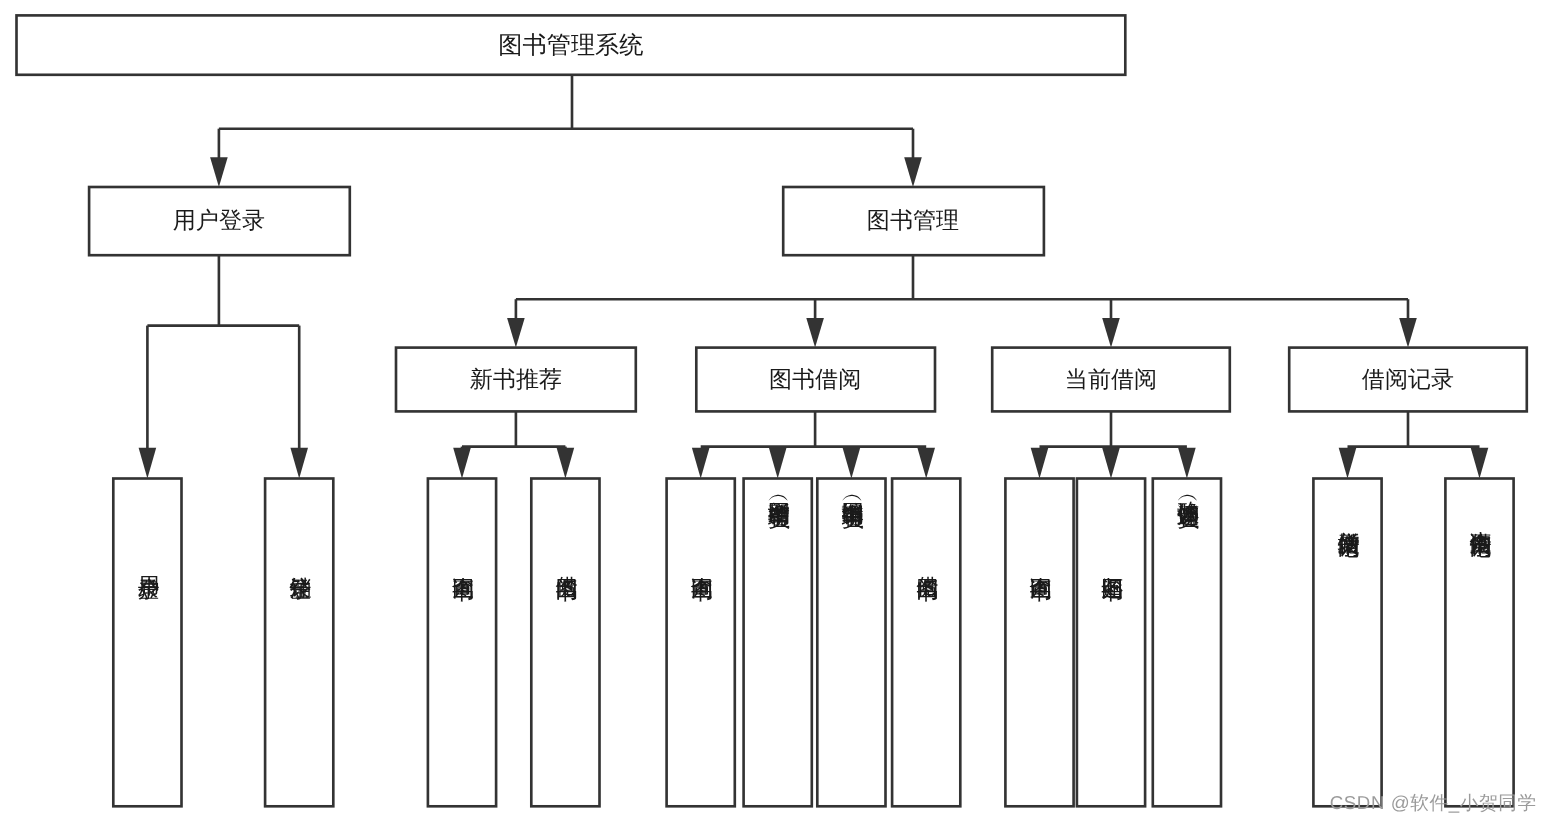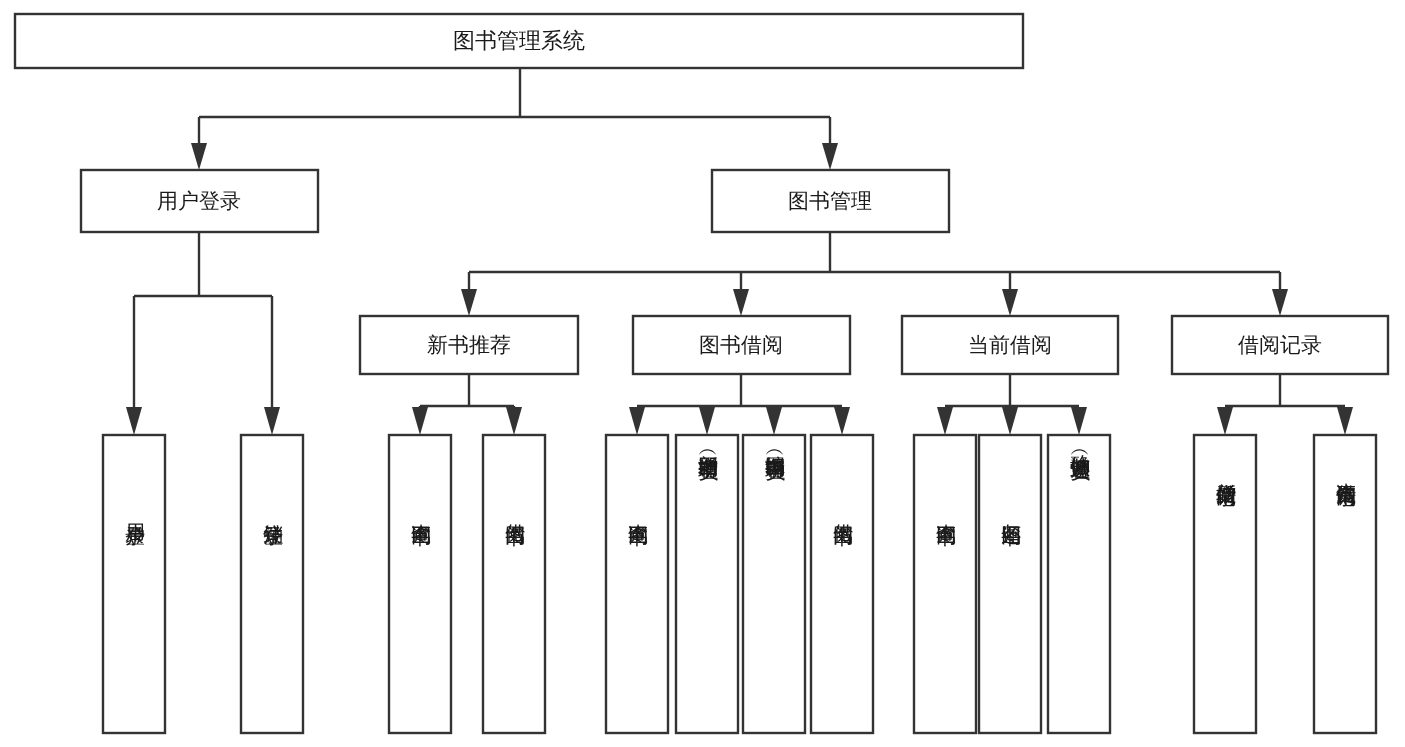--- a/index.html
+++ b/index.html
@@ -222,14 +222,15 @@
       <text class="node-label vertical-text" x="1225" y="470">新增借阅记录</text>
     </g>
 
     <g>
       <rect class="box-rect" x="1314" y="435" width="62" height="298"></rect>
       <text class="node-label vertical-text" x="1345" y="470">查询借阅记录</text>
     </g>
 
   </svg>
 
+  <div class="watermark">CSDN @软件_小贺同学</div>
 
 </div>
 
 </body></html>

